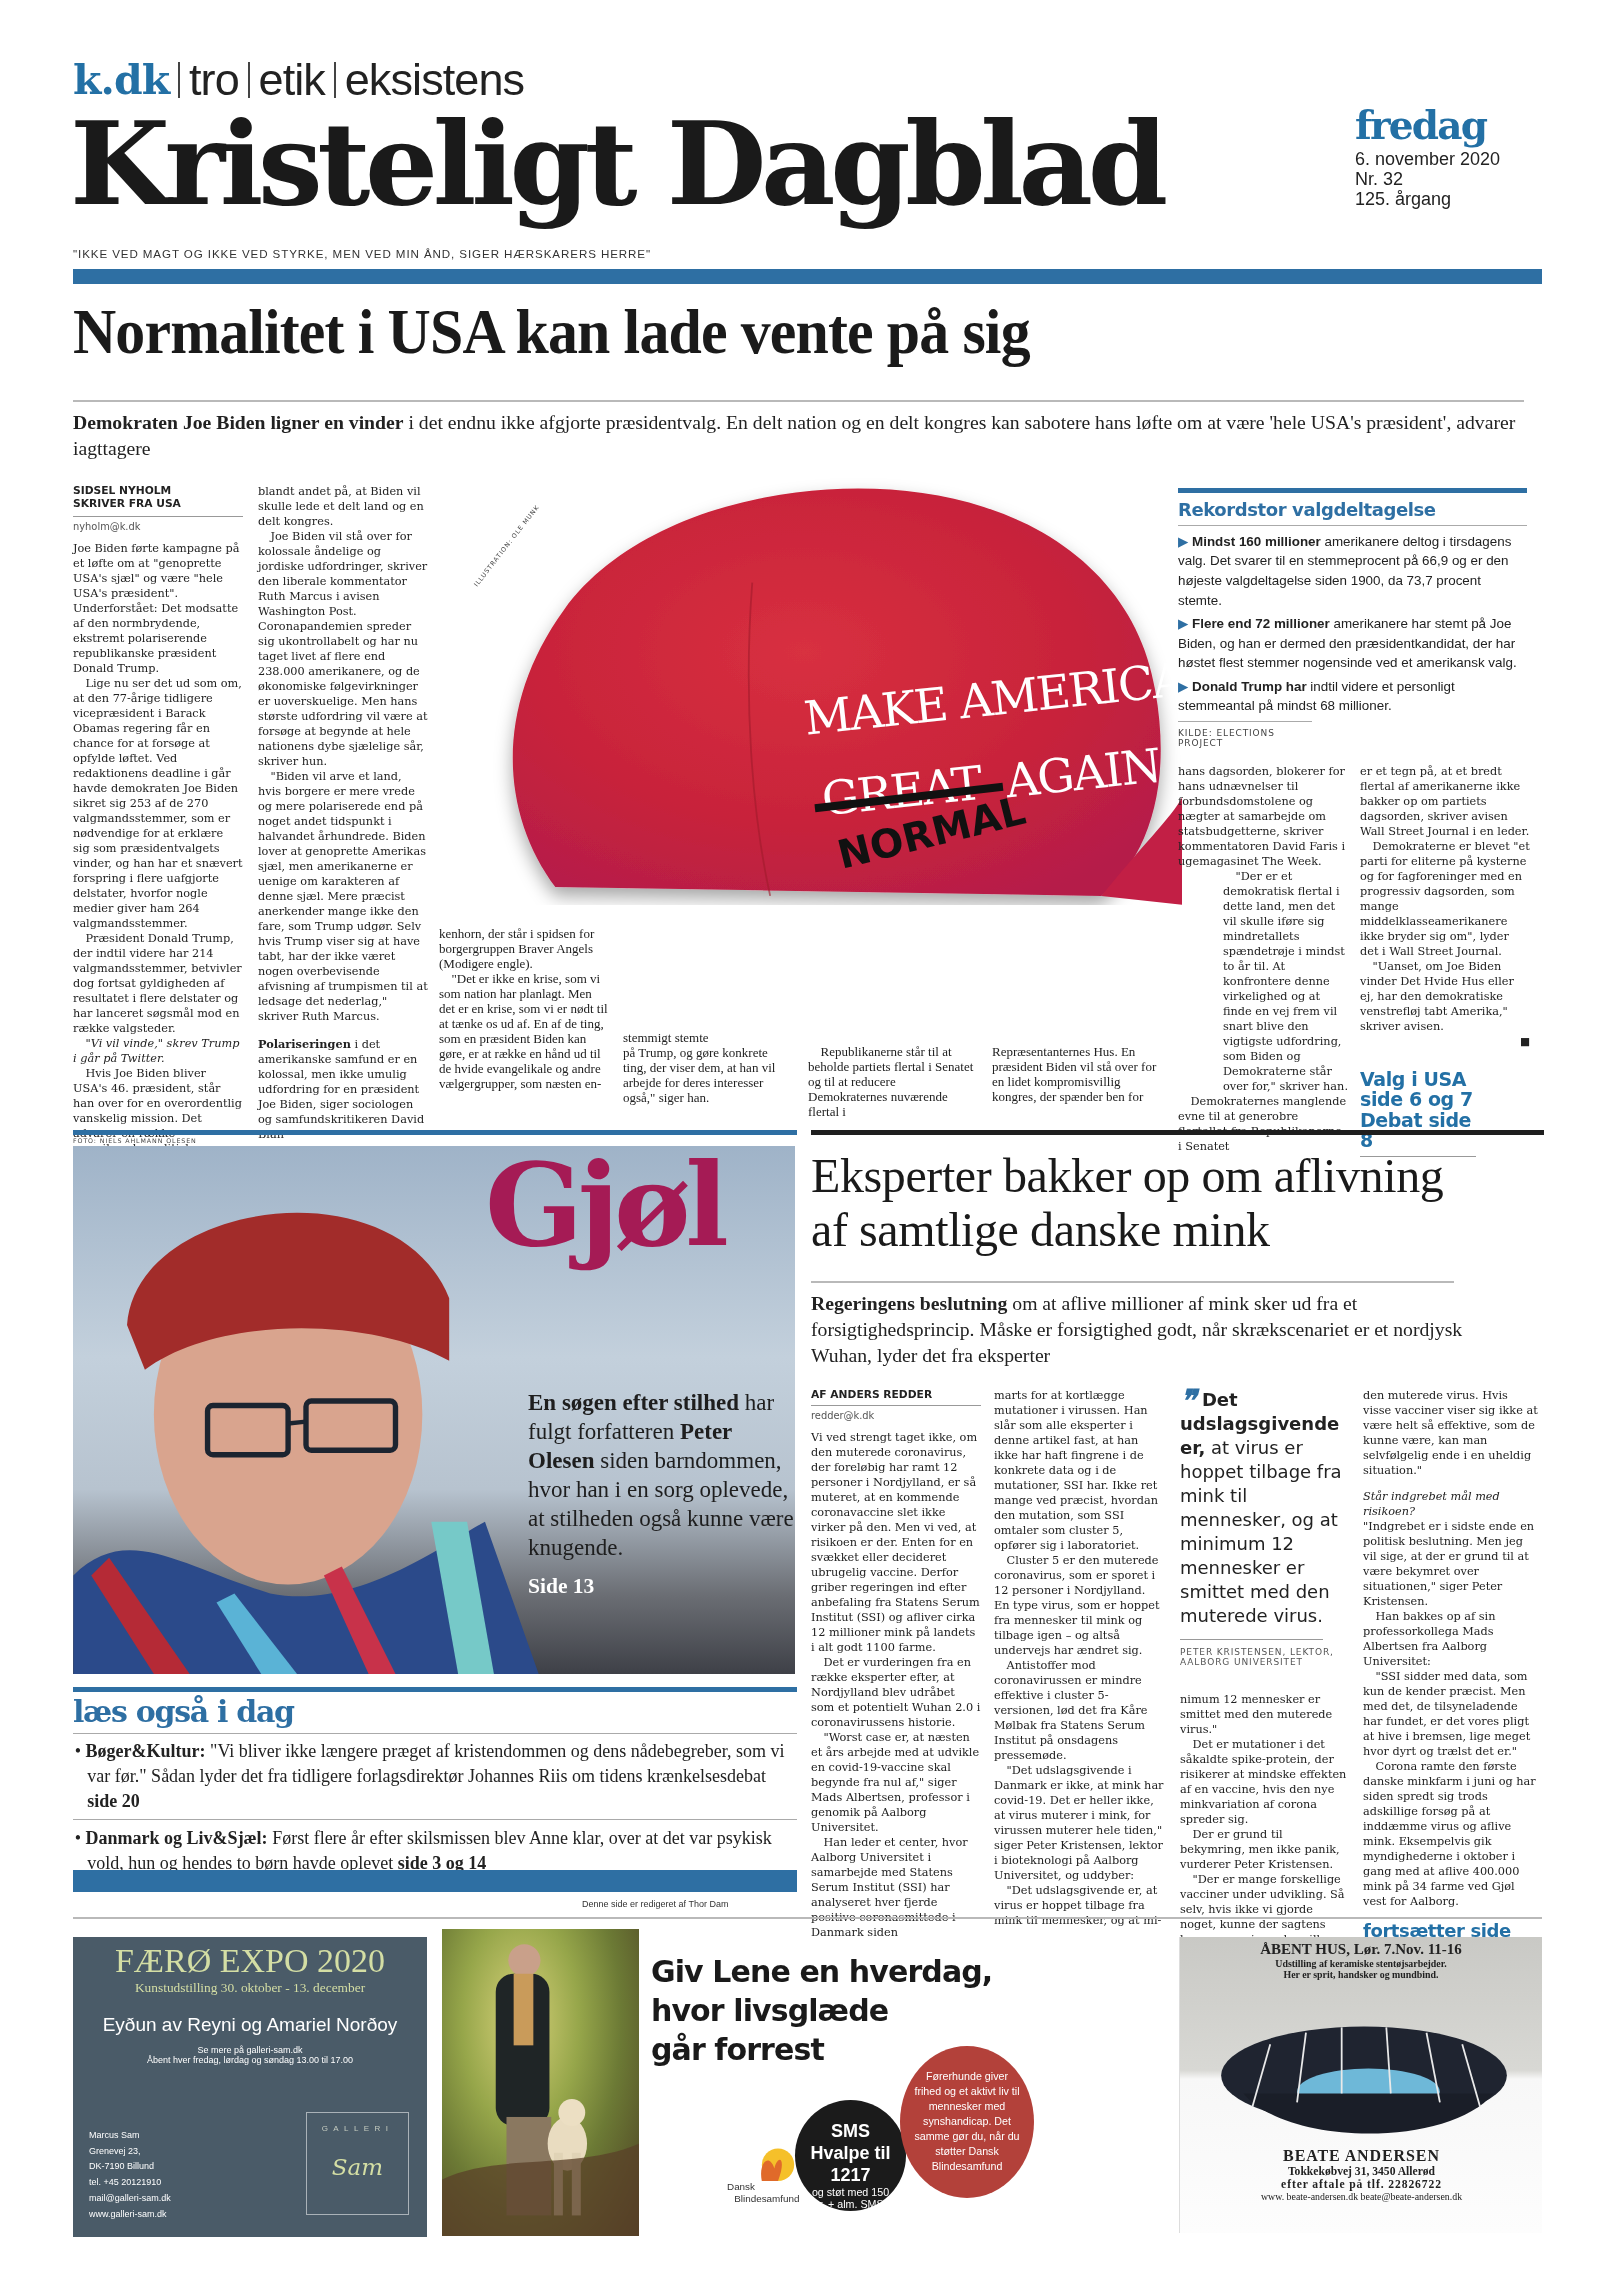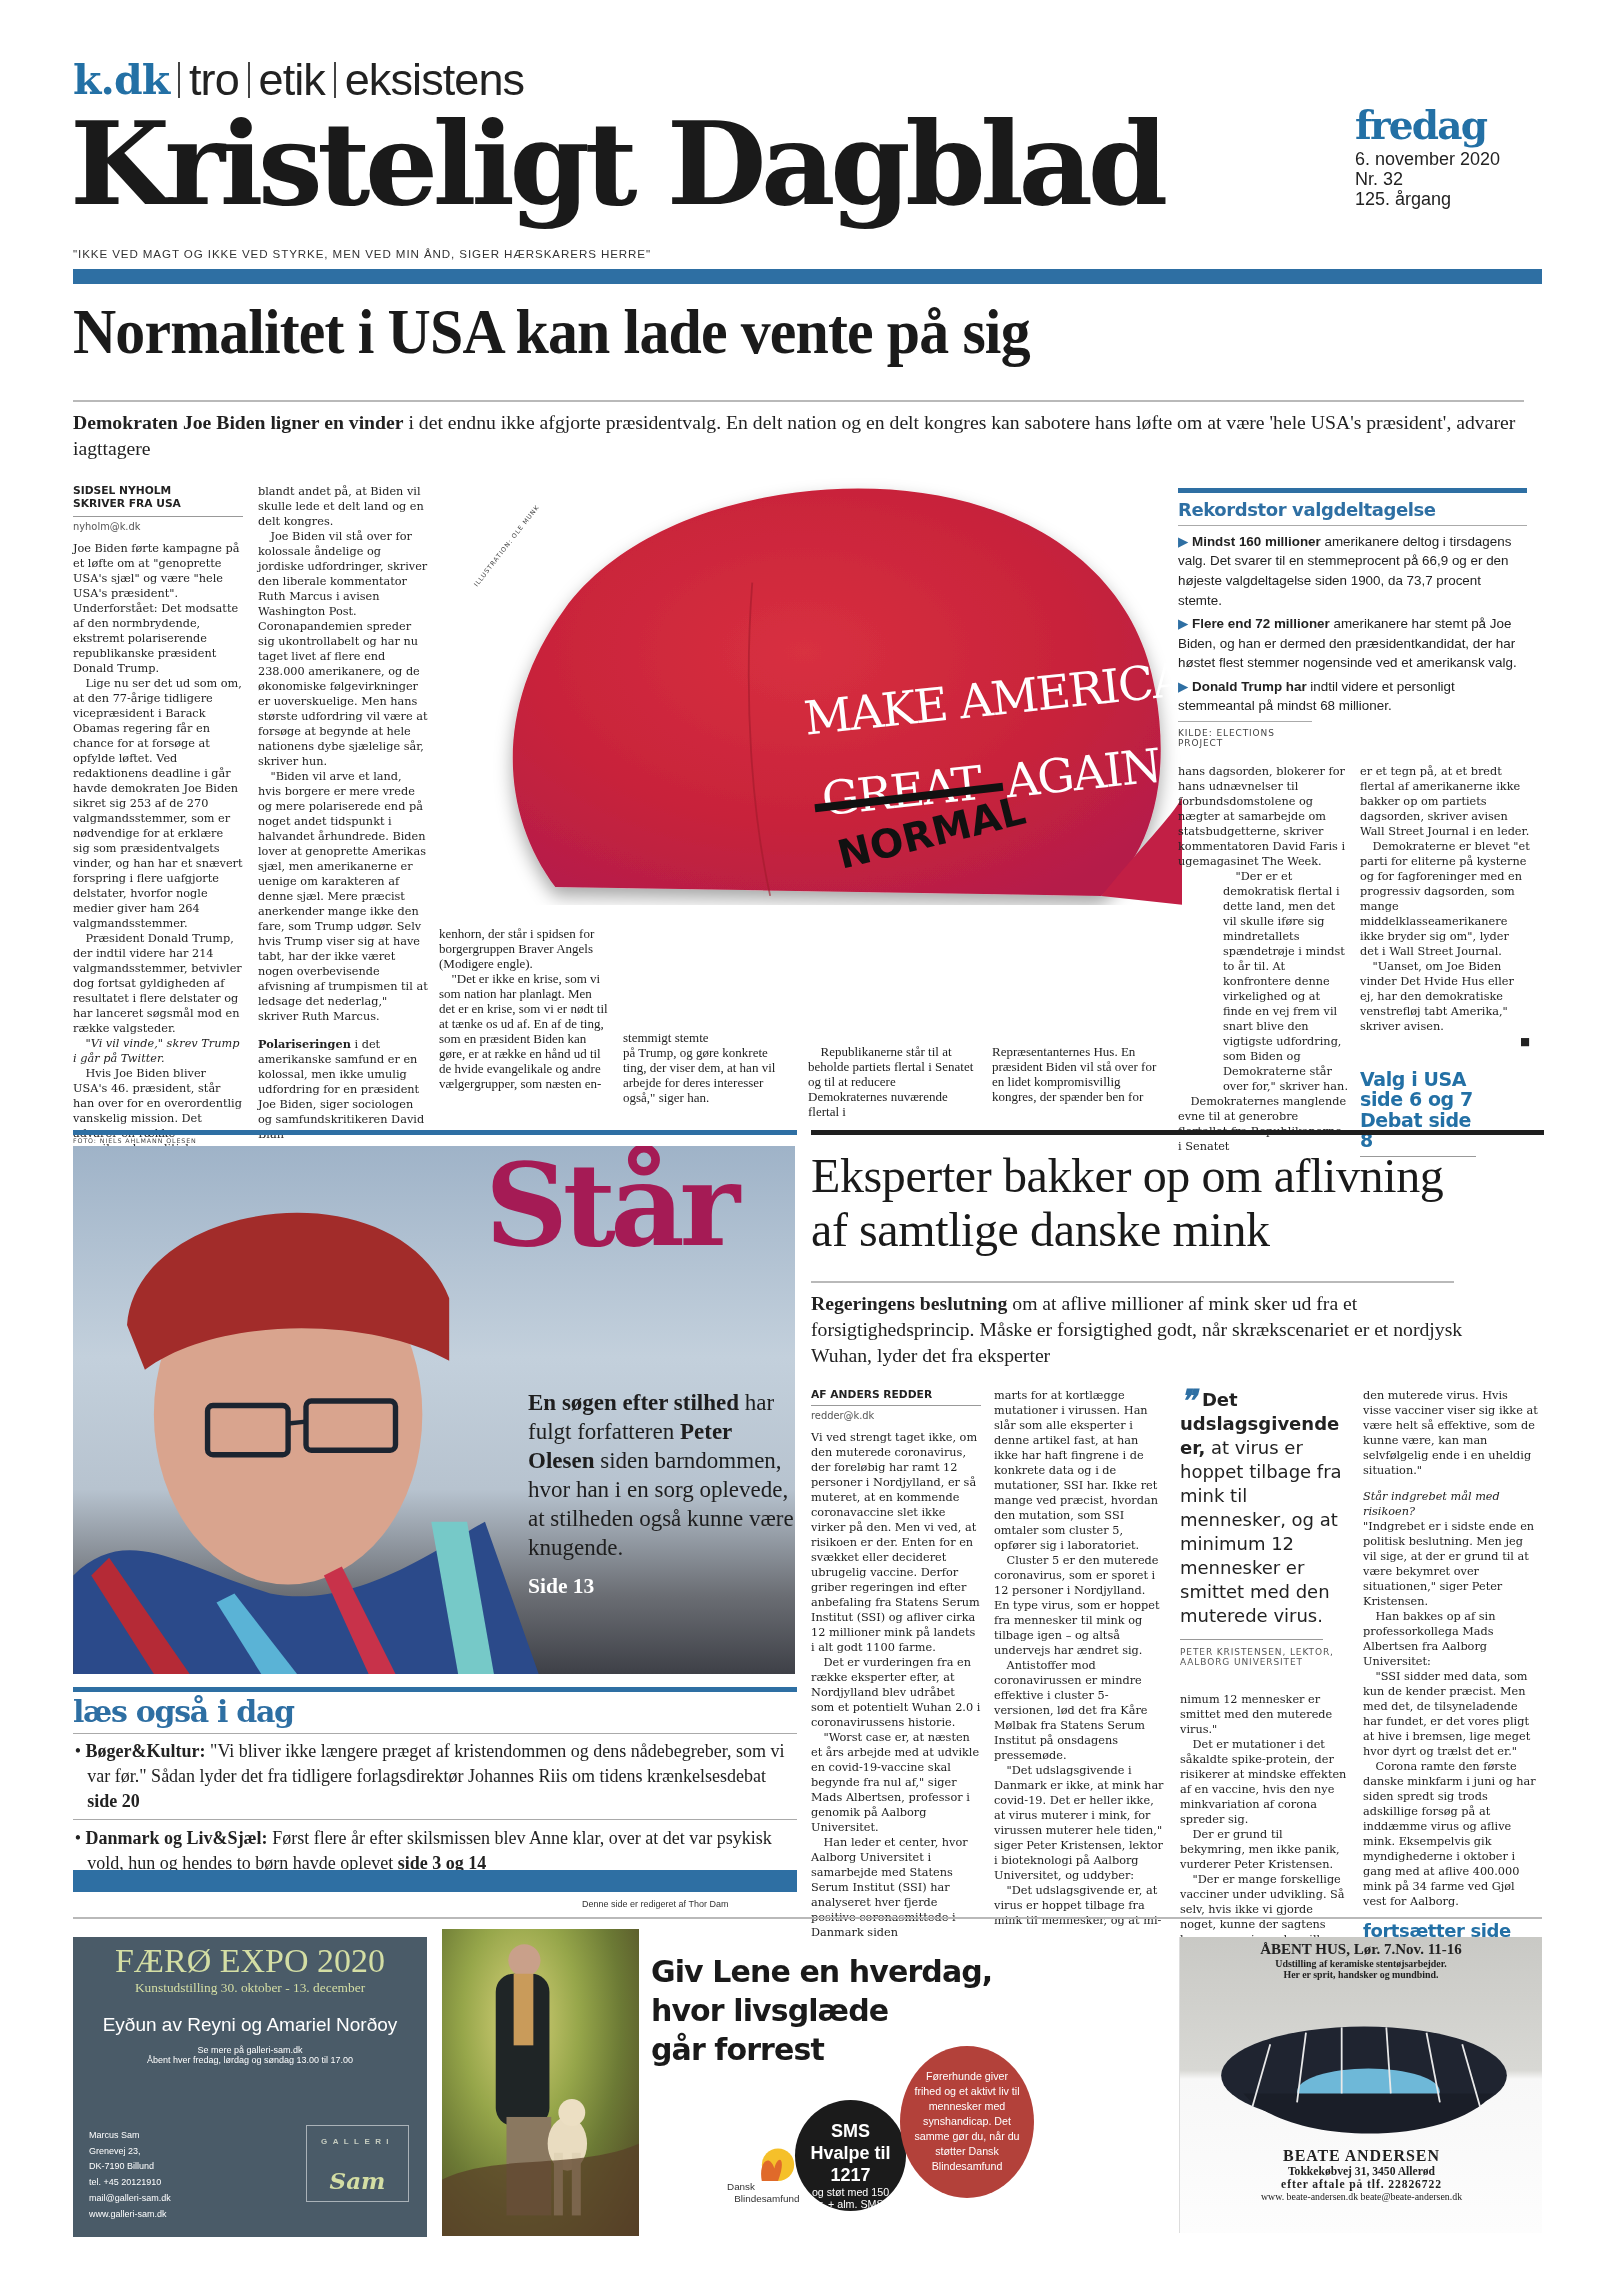--- a/index.html
+++ b/index.html
@@ -194,21 +194,21 @@
     <rect x="150" y="290" width="90" height="55" rx="6" fill="none" stroke="#1c2430" stroke-width="6"></rect>
     <rect x="260" y="285" width="100" height="55" rx="6" fill="none" stroke="#1c2430" stroke-width="6"></rect>
     <line x1="240" y1="310" x2="260" y2="308" stroke="#1c2430" stroke-width="5"></line>
     <path d="M0 480 C 60 420, 120 470, 220 500 C 320 520, 420 440, 460 420 L 520 590 L 0 590 Z" fill="#2b4a8a"></path>
     <path d="M40 460 L 130 590 L 90 590 L 20 480 Z" fill="#b52a36"></path>
     <path d="M180 500 L 250 590 L 210 590 L 160 510 Z" fill="#5ab3d6"></path>
     <path d="M300 470 L 360 590 L 330 590 L 280 480 Z" fill="#c8324a"></path>
     <path d="M400 420 L 440 420 L 470 590 L 430 590 Z" fill="#76c9c8"></path>
   </svg>
   <div class="abs livtitle" style="left:412px; top:9px;">
-    <div>Står</div>
+    <div>Gjøl</div>
   </div>
   <div class="abs livdek" style="left:455px; top:242px; width:269px;">
     <b>En søgen efter stilhed</b><span> har fulgt forfatteren </span><b>Peter Olesen</b><span> siden barndommen, hvor han i en sorg oplevede, at stilheden også kunne være knugende.</span>
   </div>
   <div class="abs" style="left:455px; top:428px; font-family:'Liberation Serif',serif; font-weight:bold; font-size:21.5px; color:#fff;">Side 13</div>
 </div>
 
 <div class="abs bluebar" style="left:73px; top:1687px; width:724px; height:5.4px;"></div>
 <div class="abs readalso" style="left:73px; top:1694px; width:724px;">
   <h2>læs også i dag</h2>
@@ -284,21 +284,21 @@
   <div style="font-family:'Liberation Sans',sans-serif; font-size:9px; color:#fff; margin-top:9px;">Se mere på galleri-sam.dk</div>
   <div style="font-family:'Liberation Sans',sans-serif; font-size:9px; color:#fff;">Åbent hver fredag, lørdag og søndag 13.00 til 17.00</div>
   <div class="abs" style="left:16px; top:191px; text-align:left; font-family:'Liberation Sans',sans-serif; font-size:9px; line-height:15.7px; color:#fff;">
     <div>Marcus Sam</div>
     <div>Grenevej 23,</div>
     <div>DK-7190 Billund</div>
     <div>tel. +45 20121910</div>
     <div>mail@galleri-sam.dk</div>
     <div>www.galleri-sam.dk</div>
   </div>
-  <div class="abs" style="left:233px; top:188px; width:103px; height:77px; border:0.9px solid #aab2b8;font-weight:bold;">
+  <div class="abs" style="left:233px; top:175px; width:103px; height:103px; border:0.9px solid #aab2b8;">
     <div style="font-family:'Liberation Sans',sans-serif; font-size:8px; letter-spacing:5.4px; color:#c5ccc0; margin-top:10.7px;">GALLERI</div>
     <div style="font-family:'DejaVu Serif',serif; font-style:italic; font-size:23px; color:#d4dea4; margin-top:21px;">Sam</div>
   </div>
 </div>
 
 <div class="abs ad-dog">
   <svg width="197" height="307" viewBox="0 0 220 343">
     <rect x="60" y="50" width="60" height="170" rx="20" fill="#1f2526"></rect>
     <circle cx="92" cy="35" r="18" fill="#c9a08a"></circle>
     <rect x="80" y="50" width="22" height="80" fill="#c99b5a"></rect>

